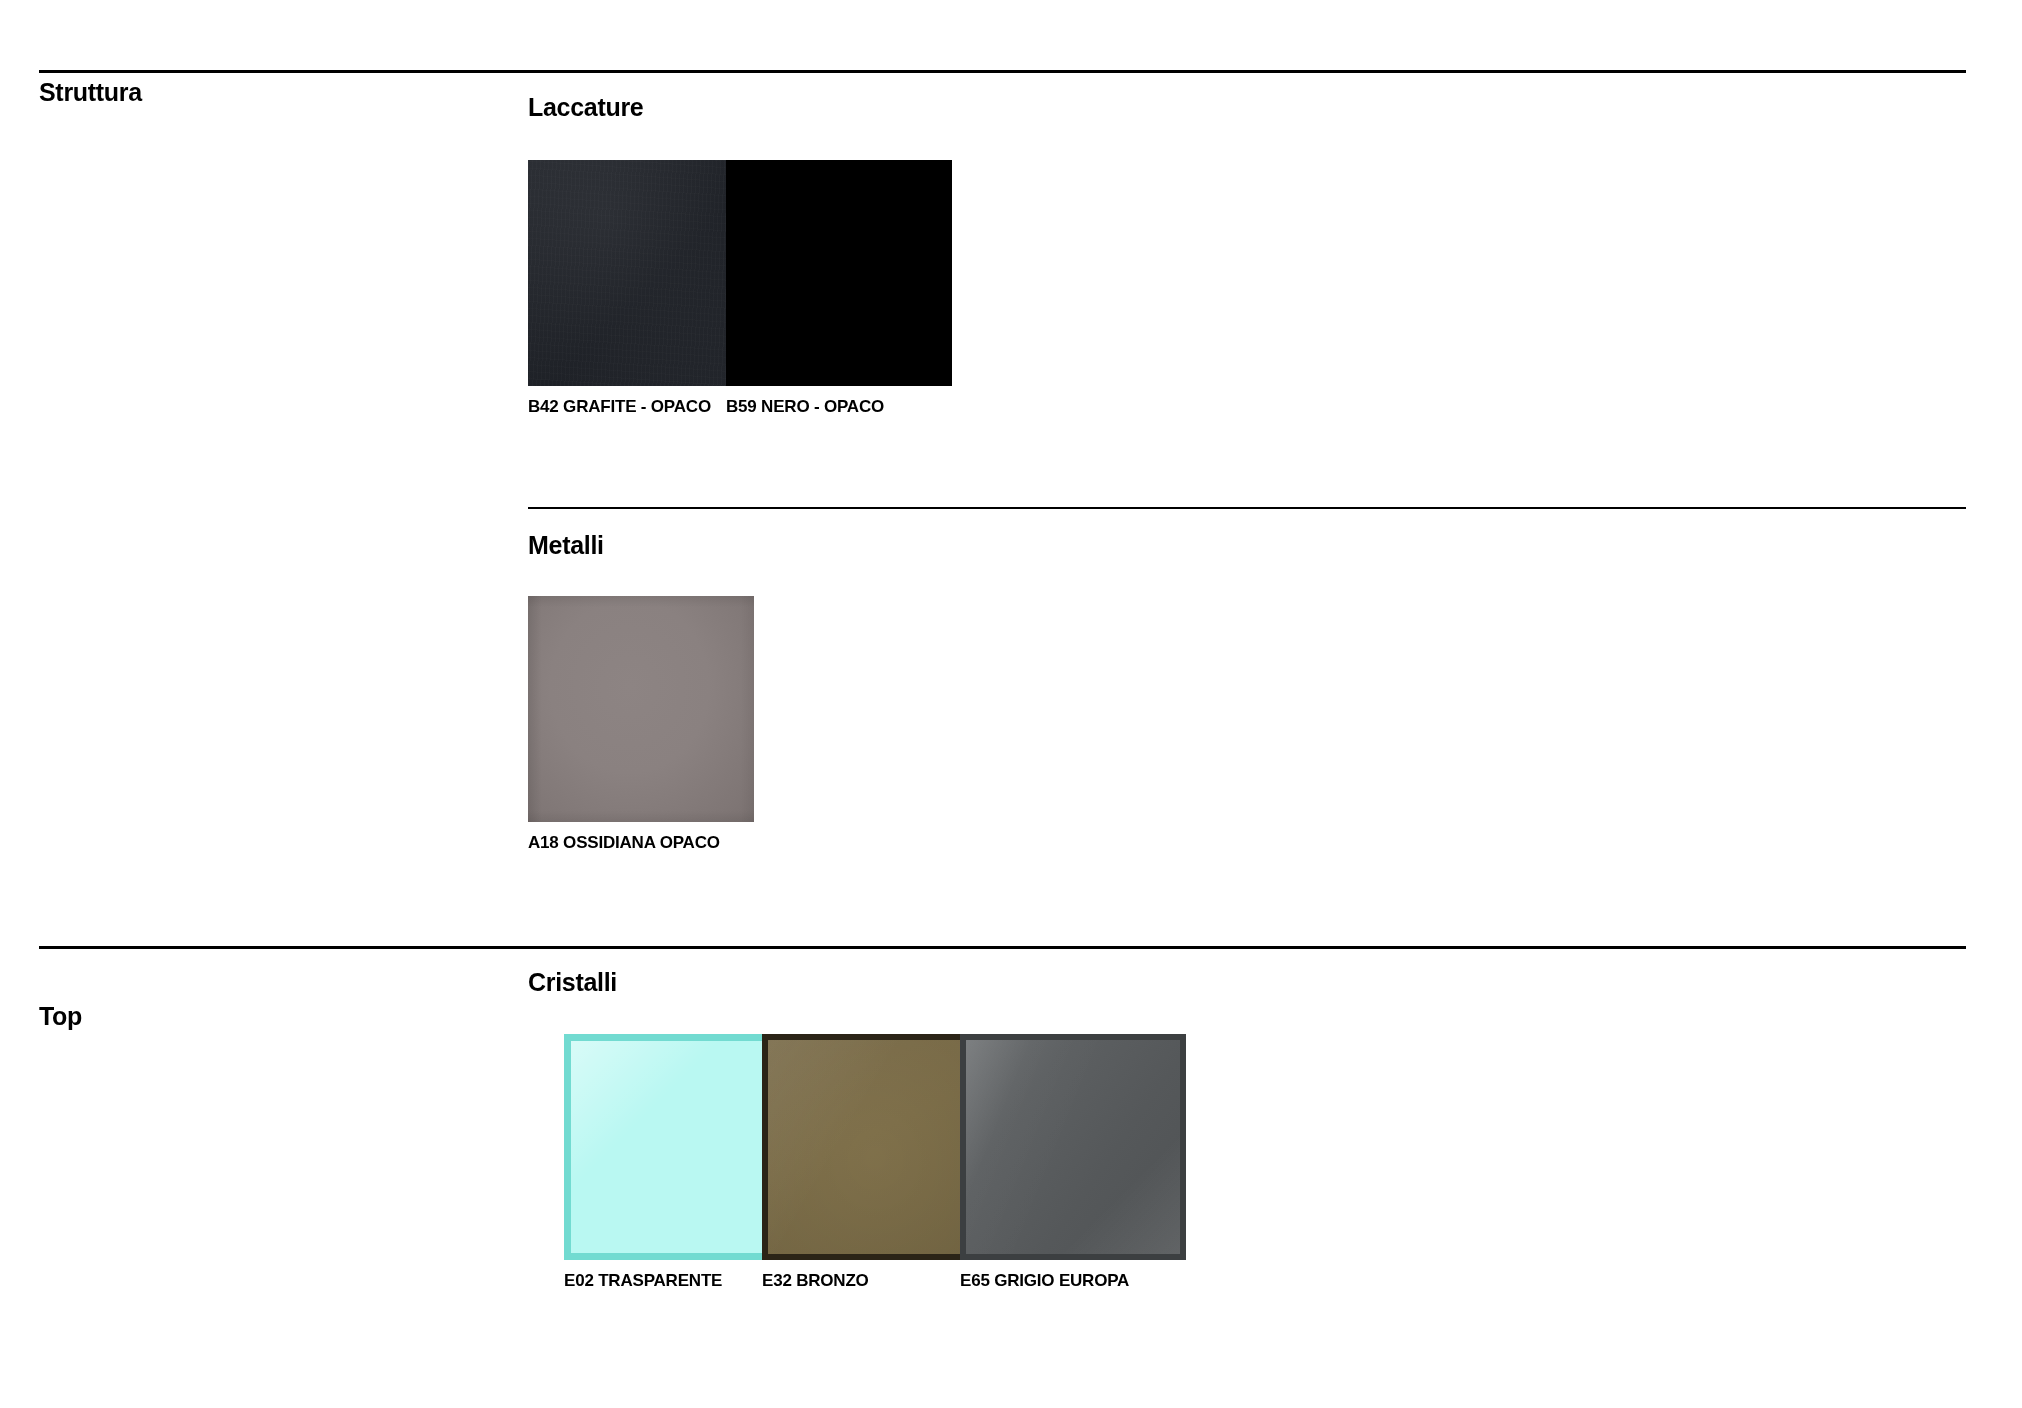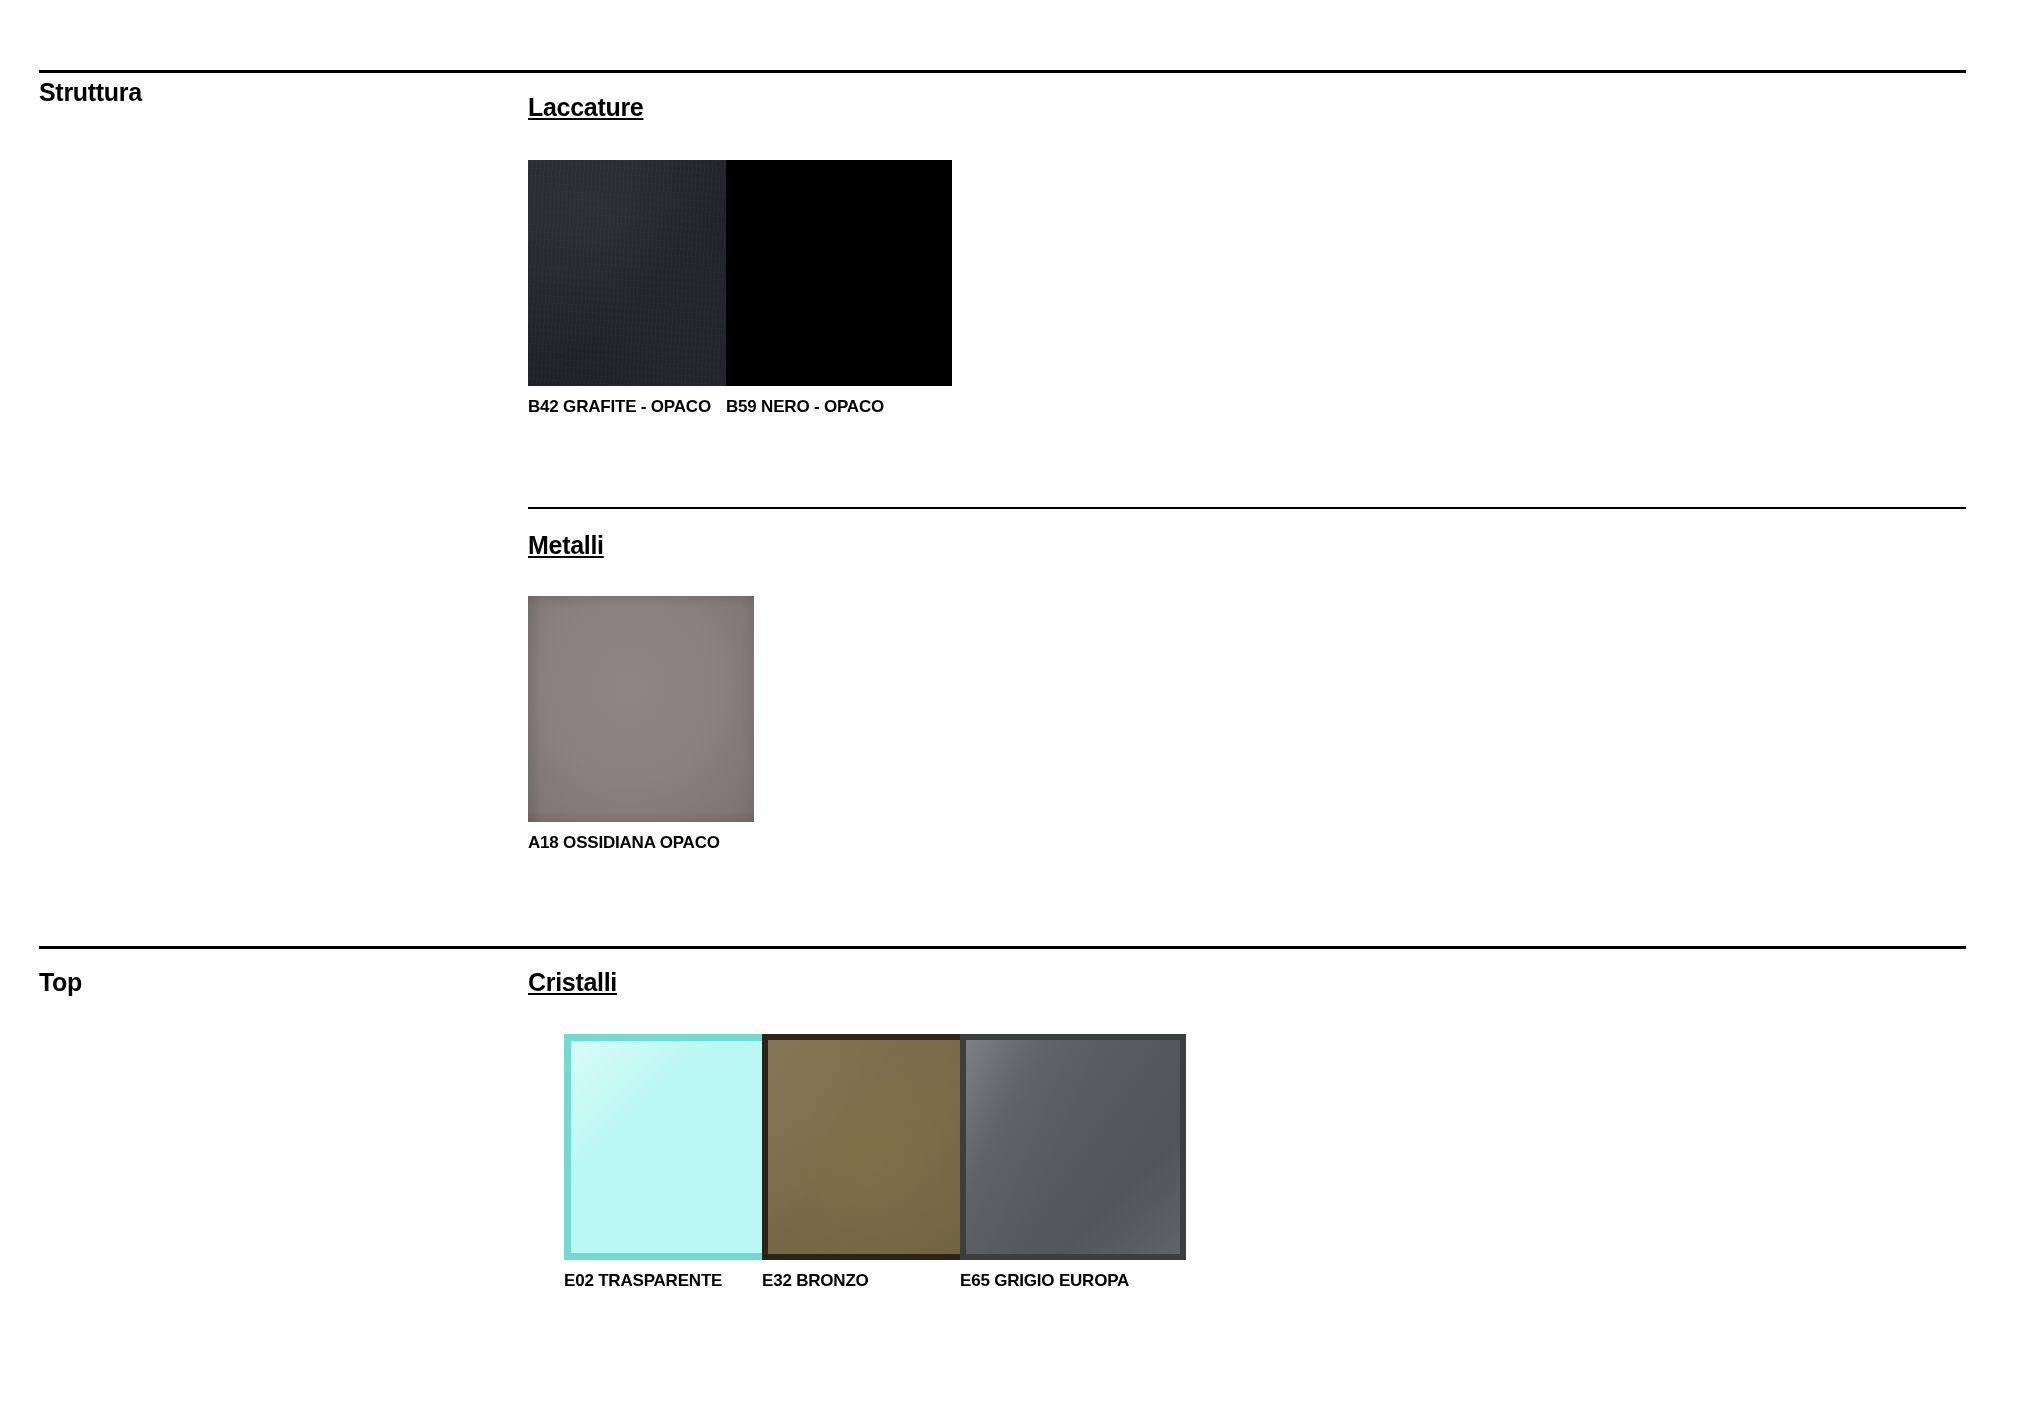--- a/index.html
+++ b/index.html
@@ -43,21 +43,20 @@
     white-space: nowrap;
   }
   .group-title {
     position: absolute;
     left: 528px;
     font-size: 25px;
     font-weight: bold;
     letter-spacing: -0.3px;
     line-height: 1;
     white-space: nowrap;
-    text-decoration: underline;
   }
 
   
   .swatch-row {
     position: absolute;
     left: 528px;
     display: flex;
     gap: 19px;
   }
   .swatch-cell {
@@ -217,21 +216,21 @@
 
 <div class="swatch-row" style="top:596px;">
   <div class="swatch-cell">
     <span class="swatch-chip chip-ossidiana"></span>
     <span class="swatch-label">A18 OSSIDIANA OPACO</span>
   </div>
 </div>
 
 <div class="rule-full" style="top:946px;"></div>
 
-<div class="cat-title" style="top:970px;">Top</div>
+<div class="cat-title" style="top:1004px;">Top</div>
 
 <div class="group-title" style="top:970px;">Cristalli</div>
 
 <div class="swatch-row" style="top:1034px;padding-left:36px;">
   <div class="swatch-cell">
     <span class="swatch-chip chip-trasparente"></span>
     <span class="swatch-label">E02 TRASPARENTE</span>
   </div>
   <div class="swatch-cell">
     <span class="swatch-chip chip-bronzo"></span>

